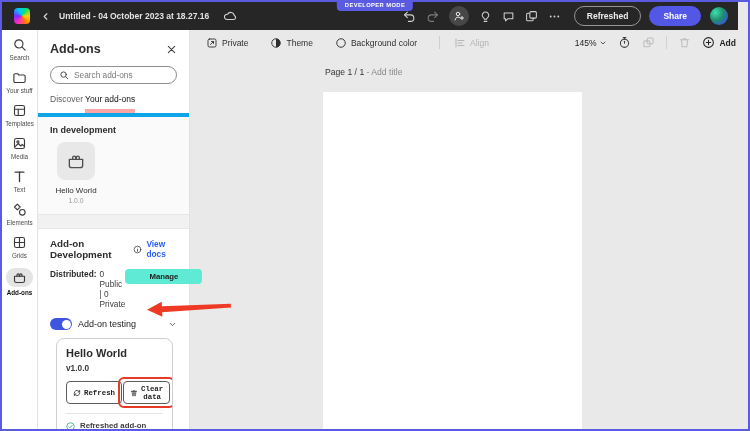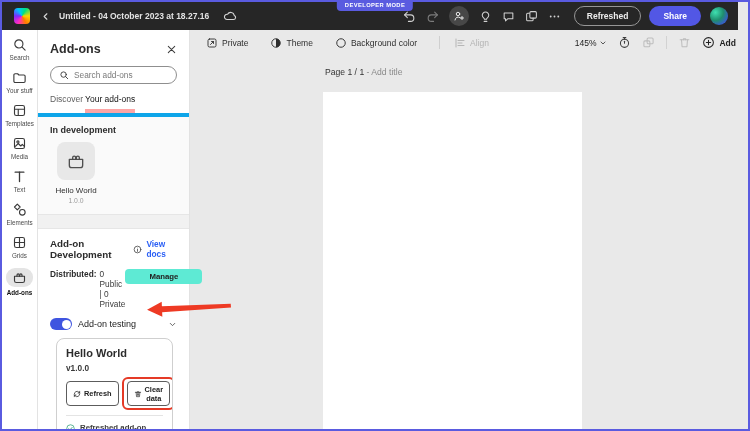--- a/index.html
+++ b/index.html
@@ -63,21 +63,21 @@
   .toggle-row { display:flex; align-items:center; gap:6px; margin-top:9px; }
   .toggle { width:22px; height:12px; border-radius:6px; background:#3f55e0; position:relative; }
   .toggle::after { content:""; position:absolute; right:1.5px; top:1.5px; width:9px; height:9px; border-radius:50%; background:#fff; }
   .toggle-label { font-size:9px; color:#222; }
   .toggle-chevron { margin-left:auto; color:#4a4a4a; margin-right:2px; }
 
   .dev-card { position:relative; margin:8px 6px 0 6px; border:1px solid #cfcfcf; border-radius:8px; padding:8px 9px; height:148px; overflow:hidden; background:#fff; }
   .card-name { font-size:11px; font-weight:800; }
   .card-meta { display:flex; gap:6px; margin-top:4px; font-size:8.3px; color:#3a3a3a; }
   .card-ver { font-weight:800; }
-  .card-btns { display:flex; gap:8px; margin-top:8px; }
+  .card-btns { display:flex; gap:1px; margin-top:8px;font-family:Liberation Mono, monospace; }
   .mini-btn { display:flex; align-items:center; gap:3px; border:1.3px solid #5c5c5c; border-radius:4px; background:#fff; padding:2.5px 6px; font-size:7.4px; font-weight:700; color:#222; font-family:inherit; }
   .annot-wrap { position:relative; }
   .annot { position:absolute; inset:-4px -5px; border:2px solid #e53a26; border-radius:6px; pointer-events:none; }
   .card-div { border-top:1px solid #e4e4e4; margin-top:9px; }
   .log { margin-top:7px; display:flex; flex-direction:column; gap:7px; }
   .log-entry { display:flex; gap:5px; align-items:flex-start; }
   .log-ic { flex:0 0 auto; margin-top:.5px; }
   .log-title { font-size:7.8px; font-weight:700; color:#3c3c3c; line-height:1.35; }
   .log-time { font-size:7.2px; color:#8f8f8f; margin-top:2px; }
 

